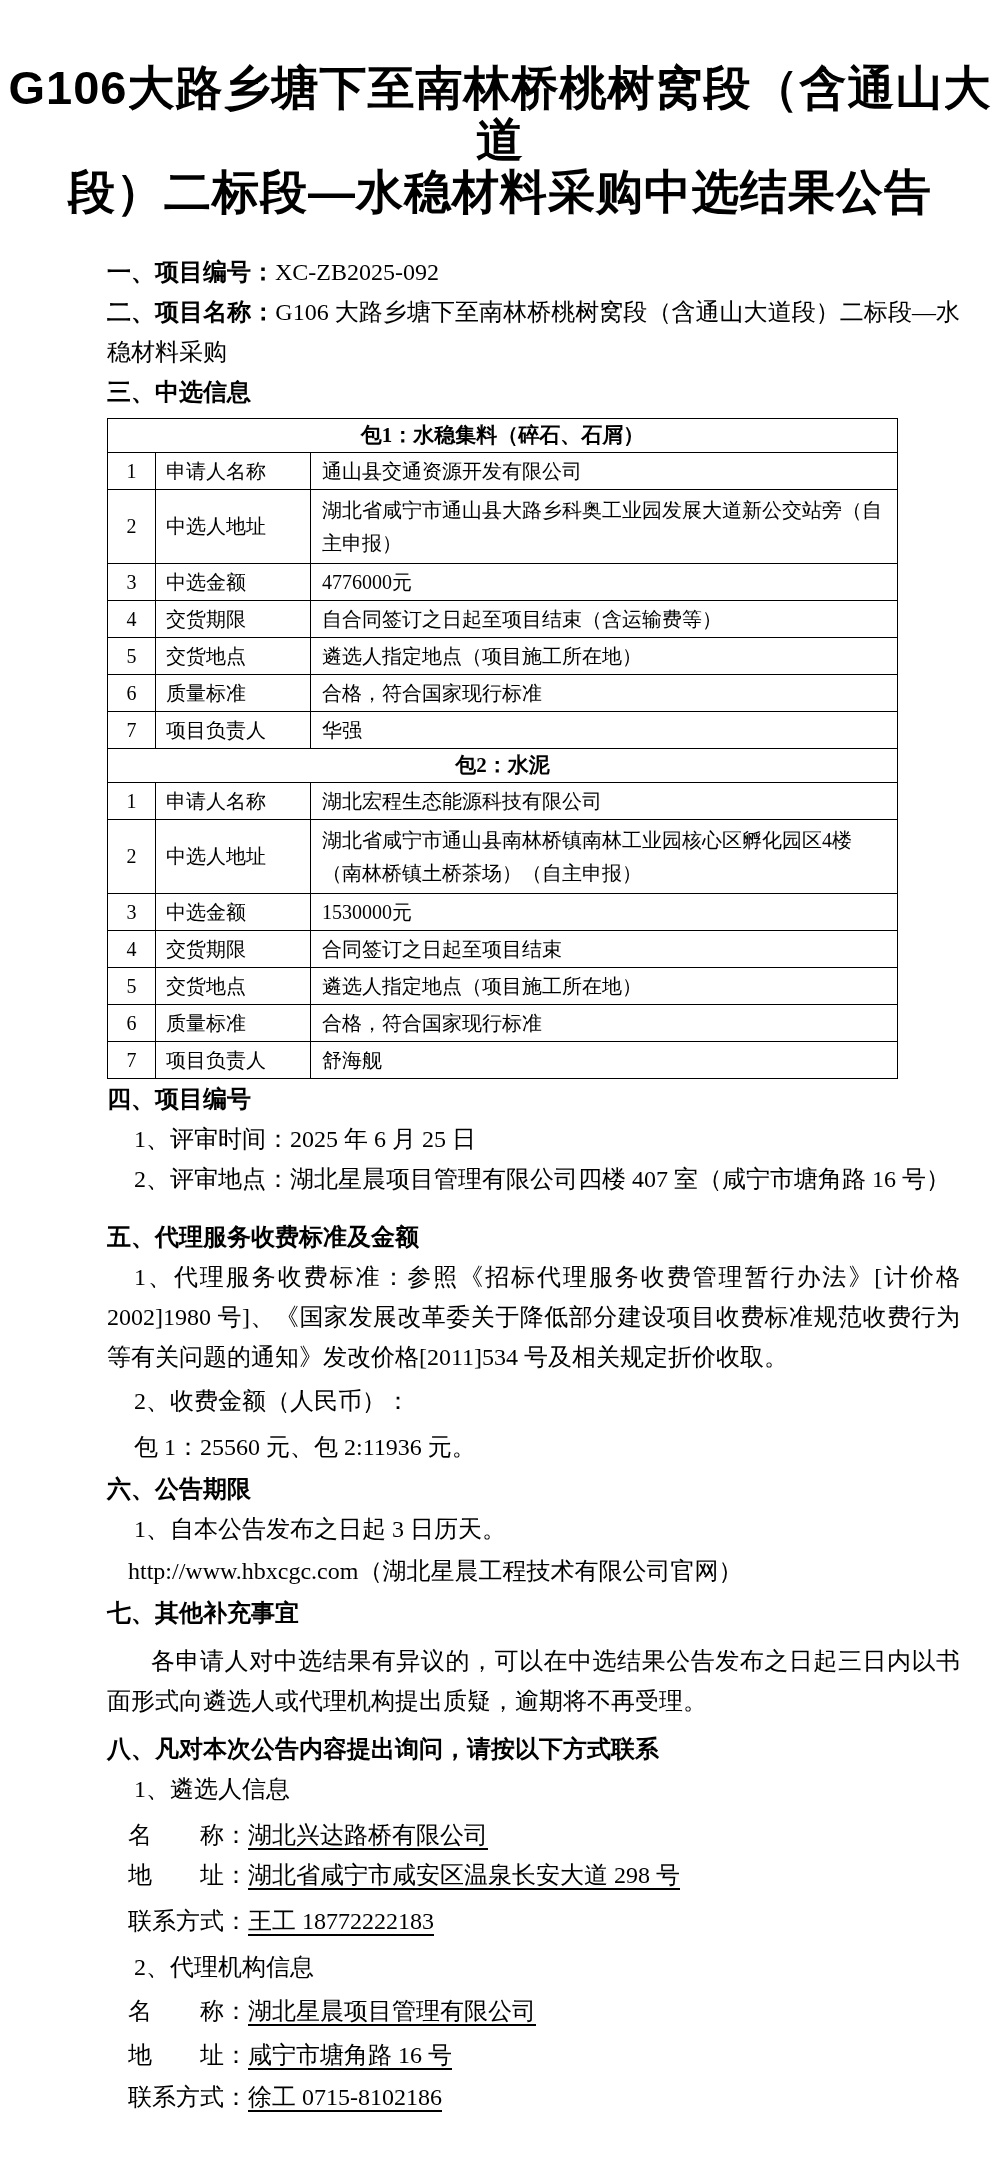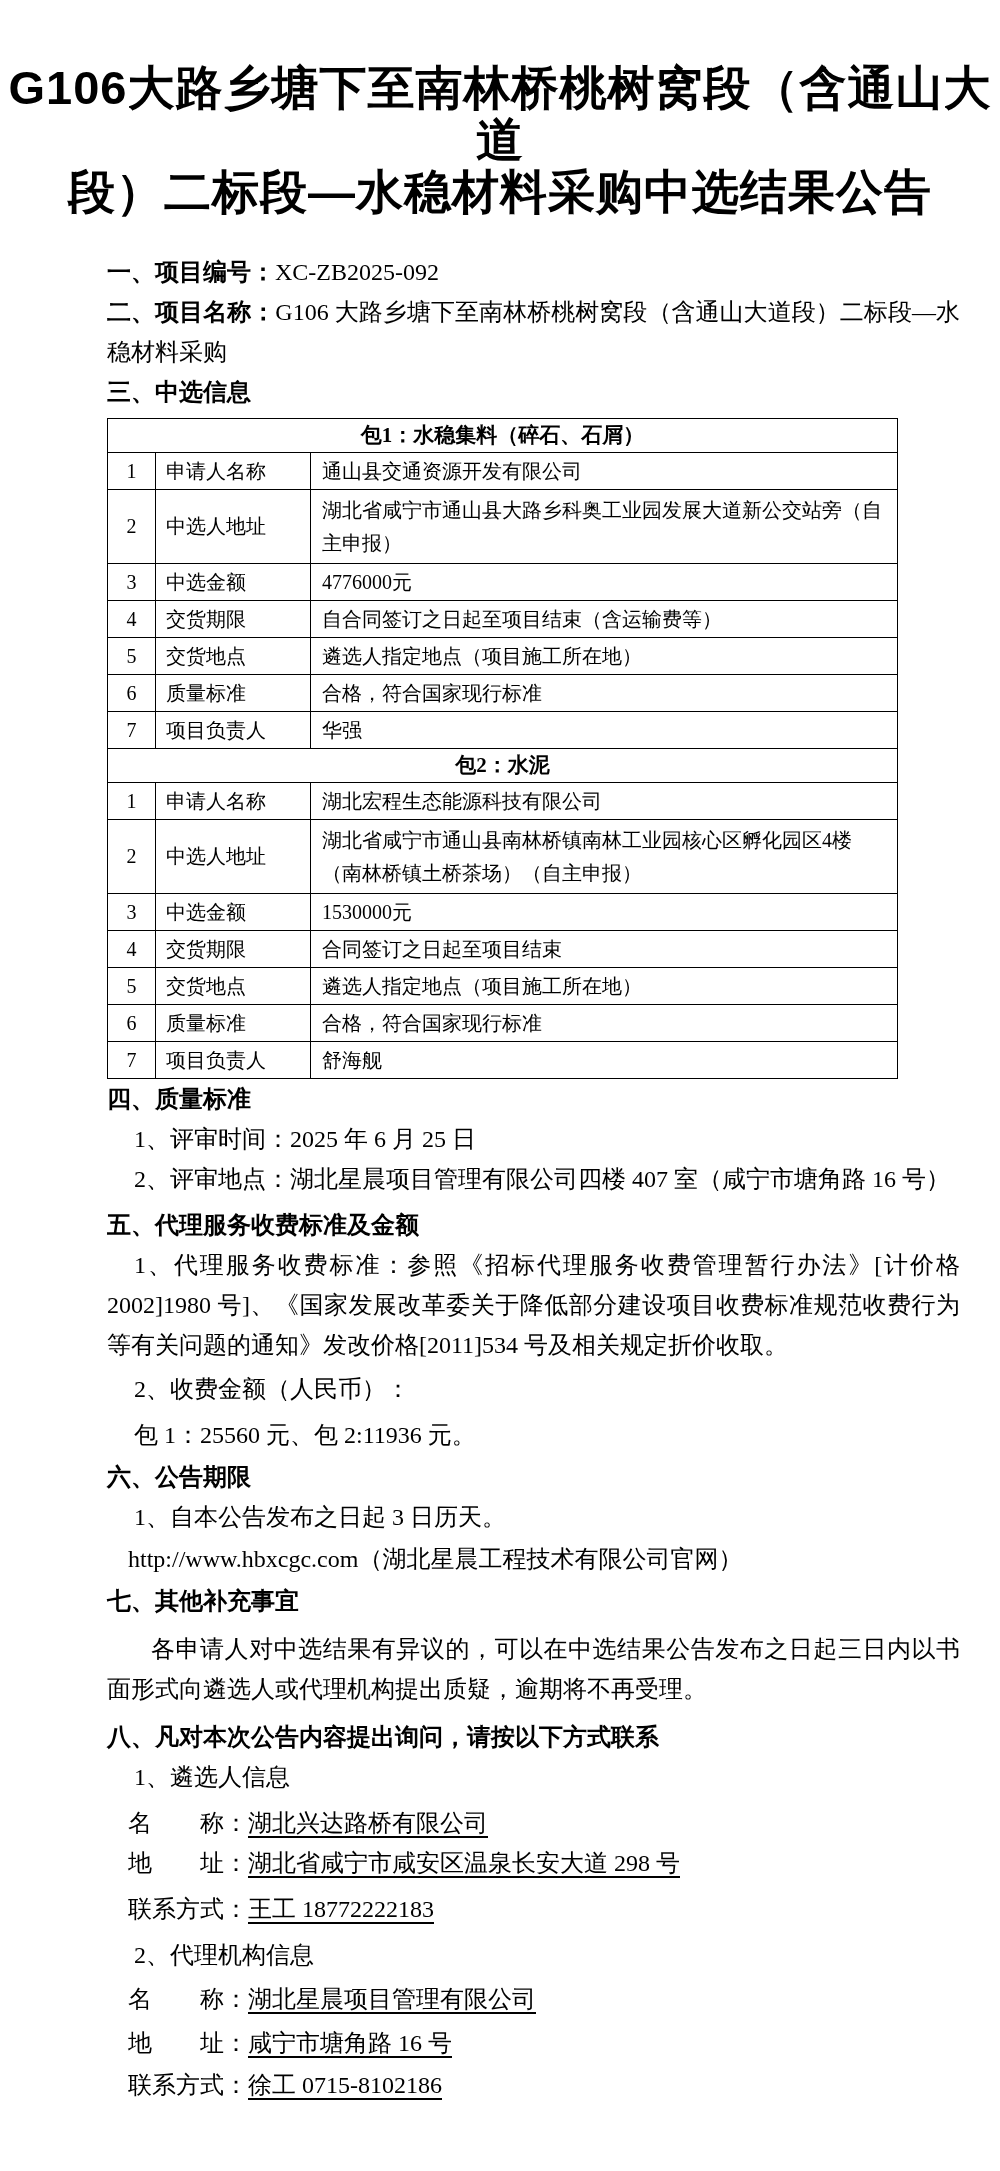--- a/index.html
+++ b/index.html
@@ -139,25 +139,25 @@
           <td class="val">合格，符合国家现行标准</td>
         </tr>
         <tr class="s">
           <td class="no">7</td>
           <td class="lab">项目负责人</td>
           <td class="val">舒海舰</td>
         </tr>
       </tbody>
     </table>
 
-    <p class="ln hd">四、质量标准</p>
+    <p class="ln hd">四、项目编号</p>
     <p class="ln i1 nowrap">1、评审时间：2025 年 6 月 25 日</p>
     <p class="ln i1 nowrap">2、评审地点：湖北星晨项目管理有限公司四楼 407 室（咸宁市塘角路 16 号）</p>
 
-    <p class="ln hd" style="margin-top:6px">五、代理服务收费标准及金额</p>
+    <p class="ln hd" style="margin-top:18px">五、代理服务收费标准及金额</p>
     <p class="ln i1 just">1、代理服务收费标准：参照《招标代理服务收费管理暂行办法》[计价格 2002]1980 号]、《国家发展改革委关于降低部分建设项目收费标准规范收费行为等有关问题的通知》发改价格[2011]534 号及相关规定折价收取。</p>
     <p class="ln i1 nowrap" style="margin-top:4px">2、收费金额（人民币）：</p>
     <p class="ln i1 nowrap" style="margin-top:6px">包 1：25560 元、包 2:11936 元。</p>
 
     <p class="ln hd" style="margin-top:2px">六、公告期限</p>
     <p class="ln i1 nowrap">1、自本公告发布之日起 3 日历天。</p>
     <p class="ln i2 nowrap" style="margin-top:2px">http://www.hbxcgc.com（湖北星晨工程技术有限公司官网）</p>
 
     <p class="ln hd" style="margin-top:2px">七、其他补充事宜</p>
     <p class="ln ip just" style="margin-top:8px">各申请人对中选结果有异议的，可以在中选结果公告发布之日起三日内以书面形式向遴选人或代理机构提出质疑，逾期将不再受理。</p>

